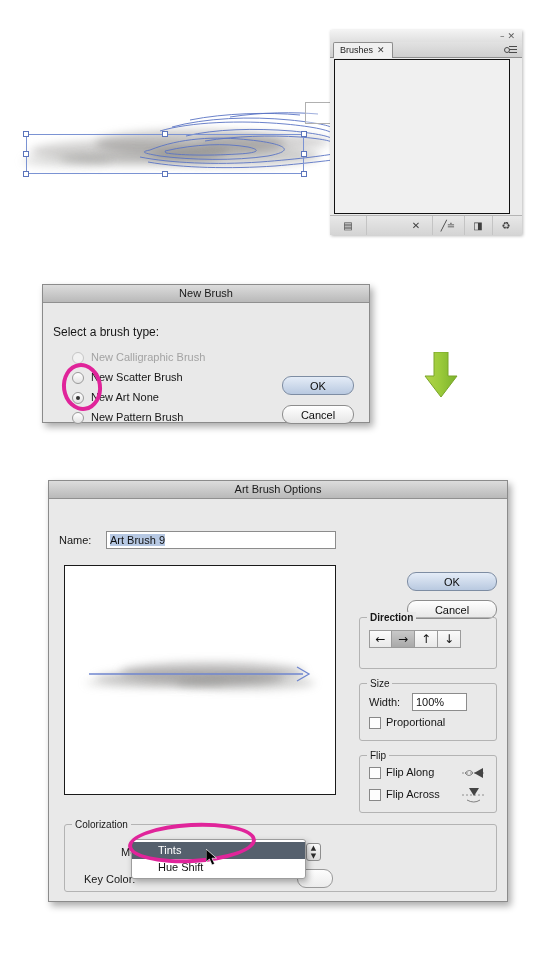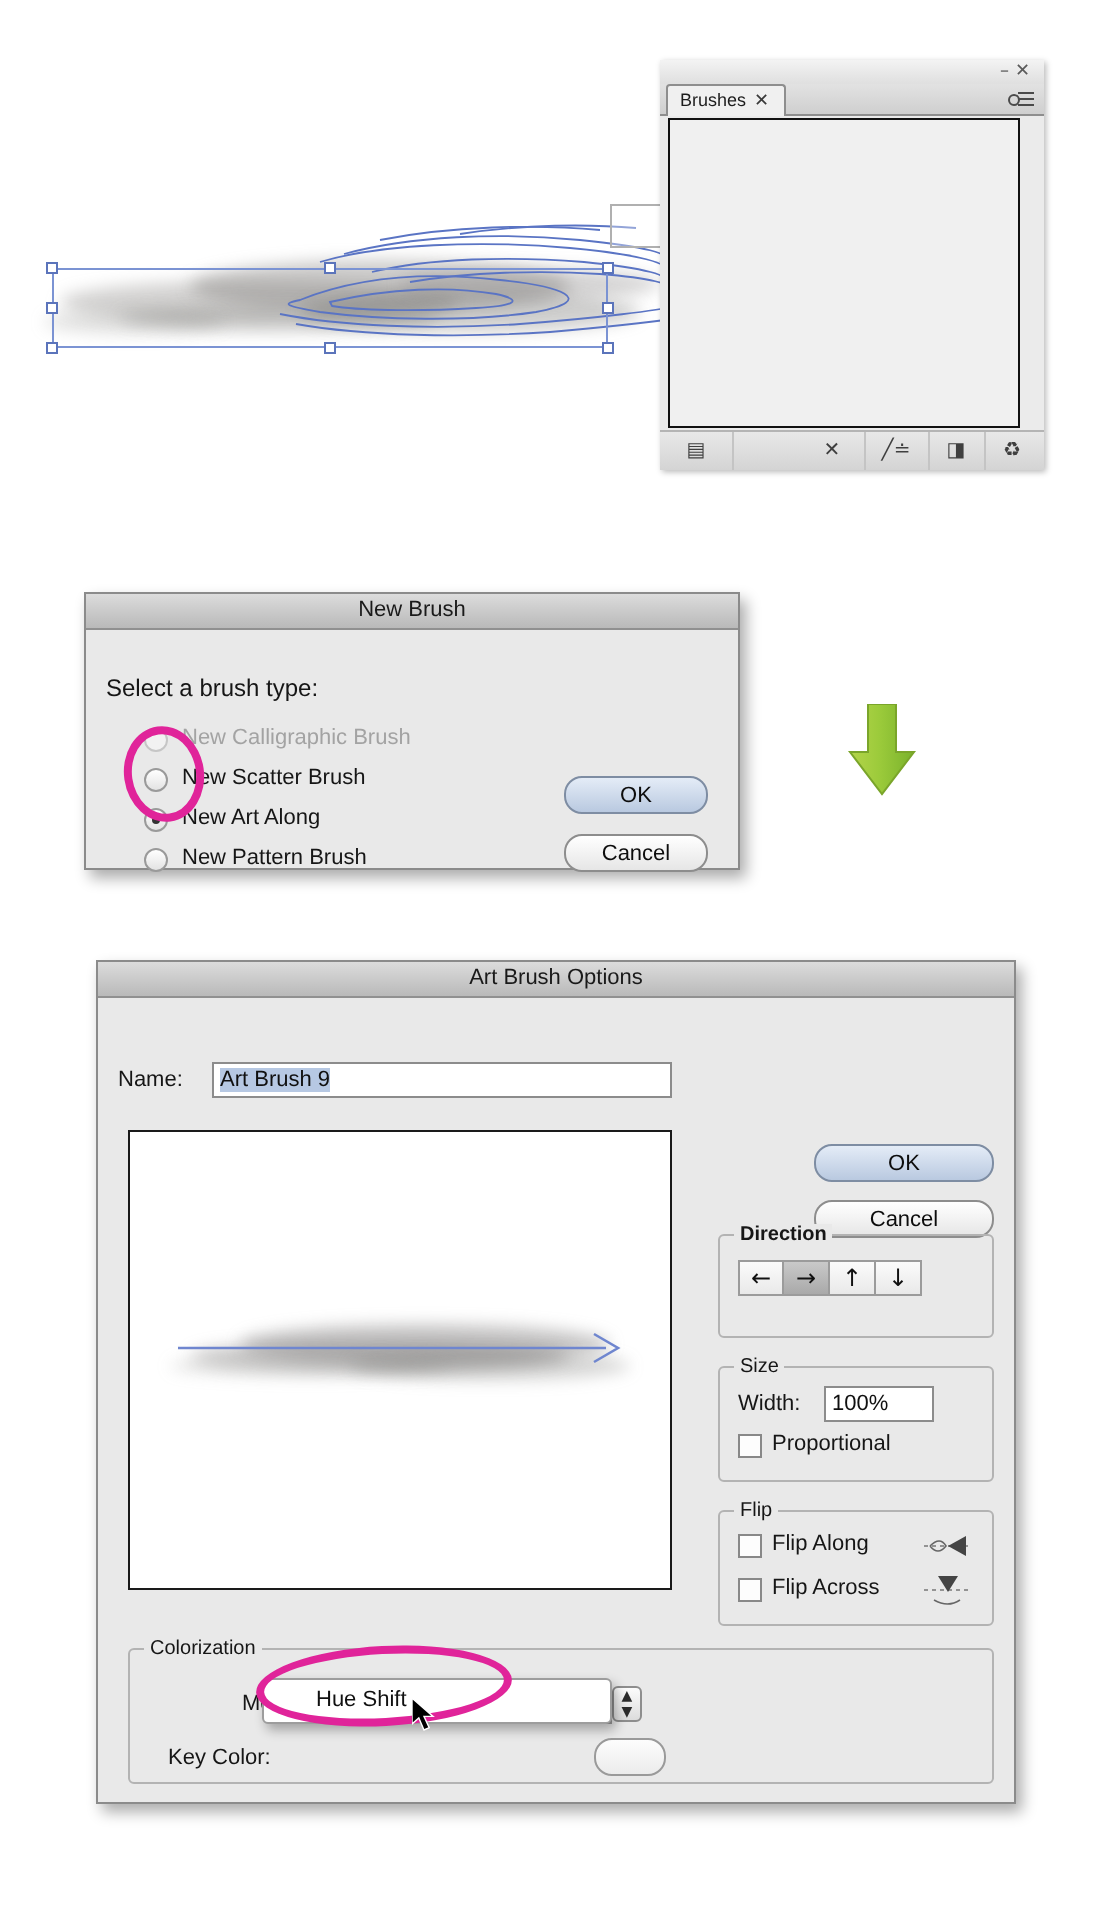--- a/index.html
+++ b/index.html
@@ -314,33 +314,33 @@
     </div>
     <div class="fbtn" style="left:134px;width:28px;">
       <span>◨</span>
     </div>
     <div class="fbtn" style="left:162px;width:28px;border-right:none;">
       <span>♻</span>
     </div>
   </div>
 </div>
 
-<div class="dialog" id="new-brush-dialog" style="left:42px;top:296px;width:328px;height:139px;">
+<div class="dialog" id="new-brush-dialog" style="left:42px;top:284px;width:328px;height:139px;">
   <div class="dlg-title">New Brush</div>
   <div class="dlg-body">
     <div class="abs lbl" style="left:10px;top:22px;font-size:12px;">Select a brush type:</div>
 
     <div class="radio dim" style="left:29px;top:49px;"></div>
     <div class="abs lbl dim" style="left:48px;top:48px;">New Calligraphic Brush</div>
 
     <div class="radio" style="left:29px;top:69px;"></div>
     <div class="abs lbl" style="left:48px;top:68px;">New Scatter Brush</div>
 
     <div class="radio on" style="left:29px;top:89px;"></div>
-    <div class="abs lbl" style="left:48px;top:88px;">New Art Along</div>
+    <div class="abs lbl" style="left:48px;top:88px;">New Art None</div>
 
     <div class="radio" style="left:29px;top:109px;"></div>
     <div class="abs lbl" style="left:48px;top:108px;">New Pattern Brush</div>
 
     <div class="btn-cap default" style="left:239px;top:33px;width:72px;height:19px;line-height:18px;">OK</div>
     <div class="btn-cap" style="left:239px;top:62px;width:72px;height:19px;line-height:18px;">Cancel</div>
   </div>
 </div>
 
 <div class="magenta-ring" style="left:62px;top:363px;width:40px;height:48px;transform:rotate(-8deg);"></div>
@@ -424,20 +424,21 @@
 
     <div class="abs" style="left:86px;top:344px;width:171px;height:19px;background:#fff;border:1px solid #9a9a9a;box-sizing:border-box;"></div>
     <div class="combo-stepper" style="left:257px;top:344px;">
       <div>▲</div>
       <div>▼</div>
     </div>
 
     <div class="abs" style="left:248px;top:370px;width:36px;height:19px;background:linear-gradient(#fdfdfd,#ececec);border:1px solid #9a9a9a;border-radius:9px;box-sizing:border-box;"></div>
 
     <div class="popup" style="left:82px;top:340px;width:175px;">
+      <div class="popitem on">Tints</div>
       <div class="popitem">Hue Shift</div>
     </div>
   </div>
 </div>
 
 <div class="magenta-ring" style="left:128px;top:823px;width:128px;height:40px;transform:rotate(-3deg);"></div>
 
 <svg class="cursor-arrow" width="14" height="18" style="left:206px;top:849px;">
   <polygon points="0,0 0,13 3.4,10 6,16 8.6,14.8 6,9.2 10.5,9.2" fill="#000" stroke="#fff" stroke-width="0.7"></polygon>
 </svg>

